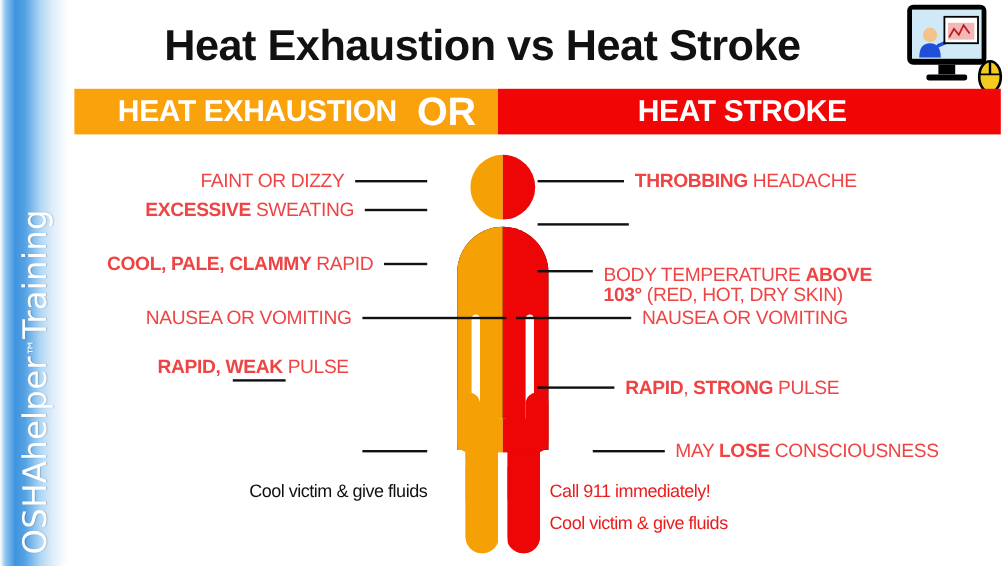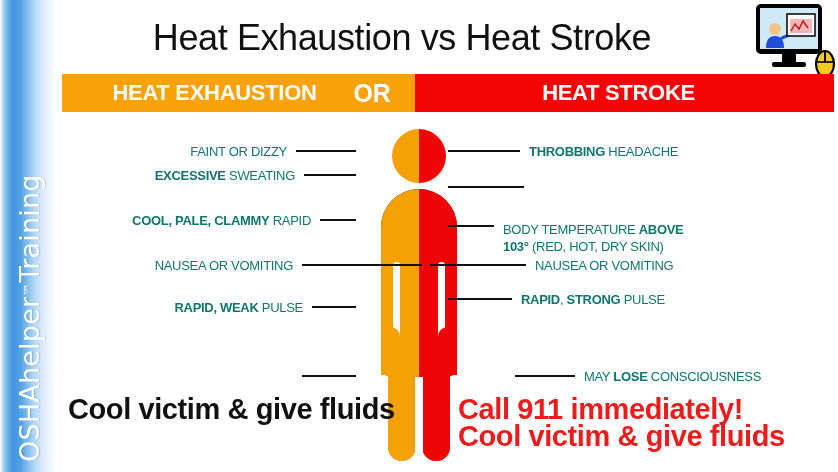--- a/index.html
+++ b/index.html
@@ -58,21 +58,21 @@
   
   #title {
     position: absolute;
     left: 62px; top: 16px;
     width: 680px;
     text-align: center;
     font-size: 36px;
     line-height: 44px;
     color: #111111;
     font-family: "Liberation Sans", sans-serif;
-    font-weight: 400;
+    font-weight: 700;
     letter-spacing: -.4px;
     white-space: nowrap;
   }
 
   
   #logo {
     position: absolute;
     left: 754px; top: 2px;
     width: 82px; height: 80px;
   }
@@ -95,58 +95,58 @@
     background: #f9a20c;
     justify-content: center;
   }
   #banner .red {
     width: 419px;
     background: #f20505;
     justify-content: center;
   }
   #banner .btxt {
     color: #ffffff;
-    font-size: 22px;
+    font-size: 25px;
     font-weight: 700;
     letter-spacing: -.3px;
     font-family: "Liberation Sans", sans-serif;
     white-space: nowrap;
     text-align: right;
   }
   #banner .orange .btxt { transform: translateX(-24px); }
   #banner .red .btxt    { transform: translateX(-6px); }
   #banner-or {
     position: absolute;
     left: 327px; top: 74px;
     width: 90px; height: 38px;
     display: flex; align-items: center; justify-content: center;
     color: #ffffff;
-    font-size: 25px;
+    font-size: 33px;
     font-weight: 700;
     font-family: "Liberation Sans", sans-serif;
     letter-spacing: -.3px;
   }
 
   
   #figure {
     position: absolute;
     left: 356px; top: 127px;
     width: 126px; height: 335px;
   }
 
   
   .row {
     position: absolute;
     height: 22px;
     display: flex;
     align-items: center;
   }   
   .lbl {
-    font-size: 13px;
-    color: #0f766e;
+    font-size: 16px;
+    color: #ef4444;
     font-family: "Liberation Sans", sans-serif;
     font-weight: 400;
     letter-spacing: -.3px;
     white-space: nowrap;
     line-height: 19px;
   }
   .lbl b { font-weight: 700; }
   .lead {
     height: 0;
     border-top: 2px solid #111111;
@@ -156,23 +156,23 @@
   .side-right { display: flex; align-items: center; justify-content: flex-start; }
   .side-left  .lead { margin-left: 9px; }
   .side-right .lead { margin-right: 9px; }
 
   
   .lbl.two { line-height: 17px; white-space: nowrap; margin-top: 24px; }
 
   
   .advice {
     position: absolute;
-    font-size: 29px;
+    font-size: 15px;
     line-height: 27px;
-    font-weight: 700;
+    font-weight: 400;
     font-family: "Liberation Sans", sans-serif;
     letter-spacing: -.4px;
     white-space: nowrap;
   }
   #advice-left  { left: 68px;  top: 396px; width: 288px; text-align: right; color: #111111; }
   #advice-right { left: 458px; top: 396px; width: 340px; text-align: left;  color: #ec1c1c; }
 </style>
 </head>
 <body>
 
@@ -297,21 +297,21 @@
 <div class="row side-left" style="left:66px; top:209px; width:290px;">
   <span class="lbl"><b>COOL, PALE, CLAMMY</b><span> RAPID</span></span>
   <span class="lead" style="width:36px;"></span>
 </div>
 
 <div class="row side-left" style="left:66px; top:254px; width:356px;">
   <span class="lbl"><span>NAUSEA OR VOMITING</span></span>
   <span class="lead" style="width:120px;"></span>
 </div>
 
-<div class="row side-left" style="left:66px; top:296px; width:290px;">
+<div class="row side-left" style="left:66px; top:296px; width:290px;flex-direction:column;">
   <span class="lbl"><b>RAPID, WEAK</b><span> PULSE</span></span>
   <span class="lead" style="width:44px;"></span>
 </div>
 
 <div class="row side-left" style="left:66px; top:365px; width:290px;">
   <span class="lead" style="width:54px;"></span>
 </div>
 
 <div class="row side-right" style="left:448px; top:140px; width:380px;">
   <span class="lead" style="width:72px;"></span>
@@ -328,21 +328,21 @@
     <span>BODY TEMPERATURE </span><b>ABOVE</b><br>
     <b>103°</b><span> (RED, HOT, DRY SKIN)</span>
   </span>
 </div>
 
 <div class="row side-right" style="left:430px; top:254px; width:398px;">
   <span class="lead" style="width:96px;"></span>
   <span class="lbl"><span>NAUSEA OR VOMITING</span></span>
 </div>
 
-<div class="row side-right" style="left:448px; top:288px; width:380px;text-align:center;">
+<div class="row side-right" style="left:448px; top:312px; width:380px;text-align:center;">
   <span class="lead" style="width:64px;"></span>
   <span class="lbl"><b>RAPID</b><span>, </span><b>STRONG</b><span> PULSE</span></span>
 </div>
 
 <div class="row side-right" style="left:448px; top:365px; width:380px;justify-content:center;">
   <span class="lead" style="width:60px;"></span>
   <span class="lbl"><span>MAY </span><b>LOSE</b><span> CONSCIOUSNESS</span></span>
 </div>
 
 <div class="advice" id="advice-left">

